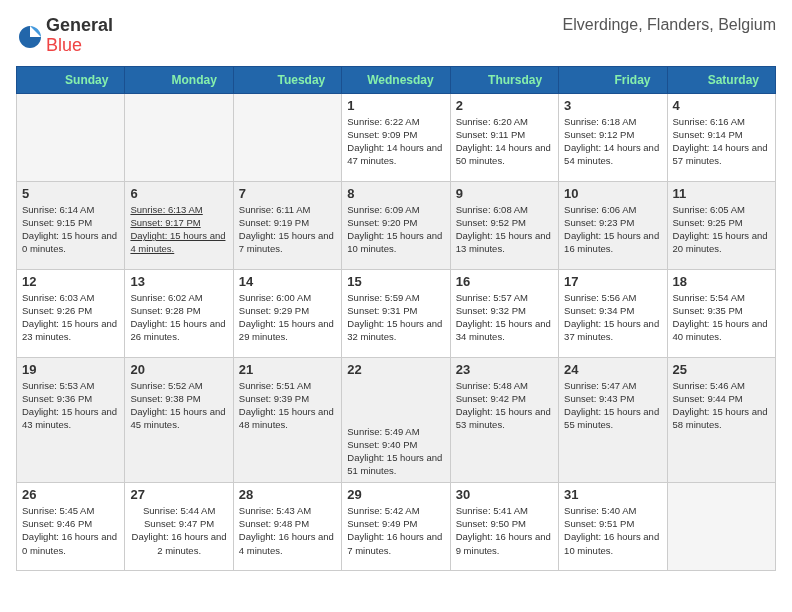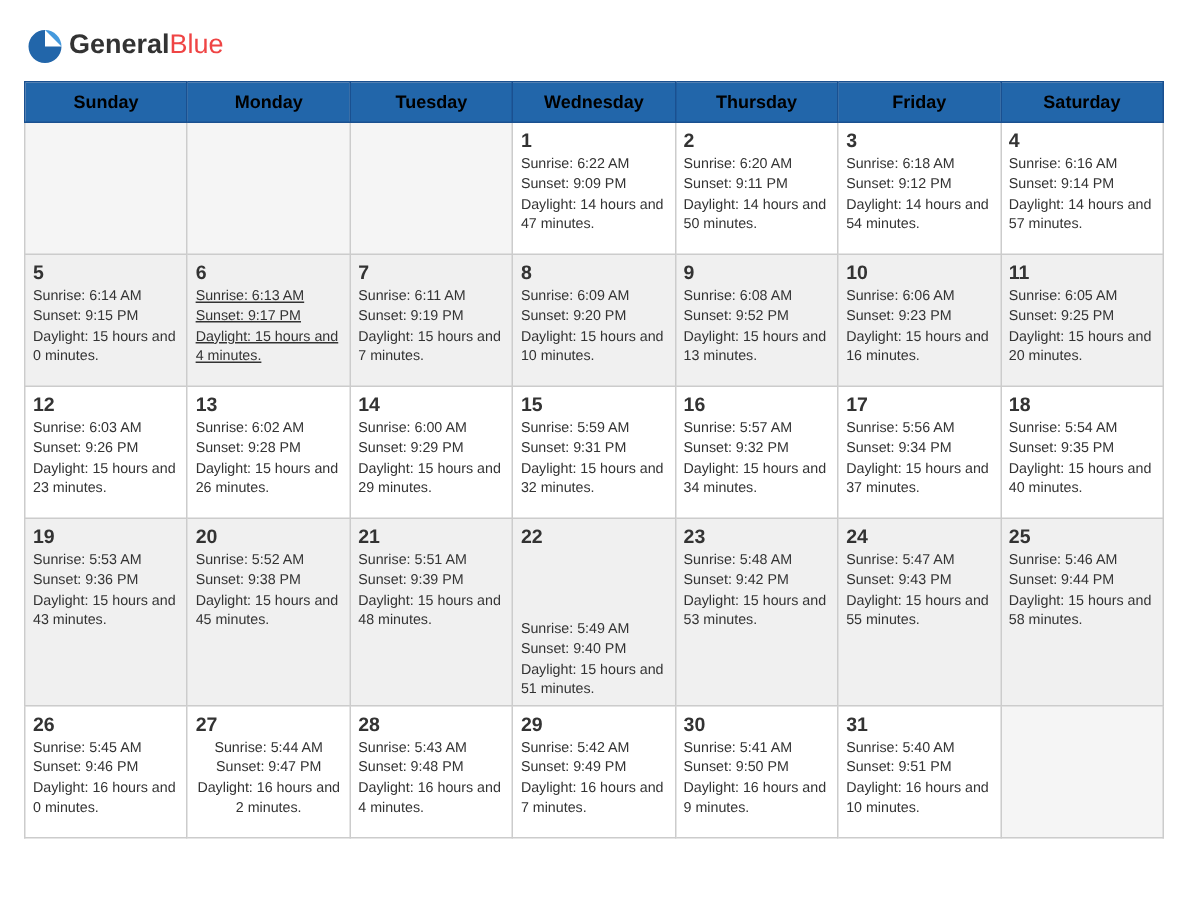--- a/index.html
+++ b/index.html
@@ -15,20 +15,21 @@
       justify-content: space-between;
       align-items: flex-start;
       margin-bottom: 10px;
     }
     .logo {
       display: flex;
       align-items: center;
     }
     .logo-text {
       display: flex;
+      flex-direction: column;
       line-height: 1.1;
     }
     .logo-general {
       font-size: 18px;
       font-weight: bold;
       color: #333;
     }
     .logo-blue {
       font-size: 18px;
       font-weight: normal;
@@ -51,25 +52,25 @@
       font-size: 16px;
       color: #555;
     }
     table {
       width: 100%;
       border-collapse: collapse;
       table-layout: fixed;
     }
     th {
       background: #2266aa;
-      color: #000000;
+      color: #86efac;
       font-size: 12px;
       font-weight: bold;
-      padding: 6px 4px;
-      text-align: center;
+      padding: 6px 16px;
+      text-align: right;
       border: 1px solid #1a5090;
     }
     td {
       border: 1px solid #ccc;
       vertical-align: top;
       padding: 4px 5px;
       font-size: 10px;
       color: #333;
       height: 88px;
       background: #fff;
@@ -100,20 +101,21 @@
     <svg class="logo-icon" viewBox="0 0 28 28">
       <path d="M14 4 C8 4 3 9 3 15 C3 21 8 26 14 26 C20 26 25 21 25 15 L14 15 Z" fill="#2266aa"></path>
       <path d="M14 4 L25 15 C25 9 20 4 14 4 Z" fill="#4499dd"></path>
     </svg>
     <div class="logo-text">
       <span class="logo-general">General</span>
       <span class="logo-blue">Blue</span>
     </div>
   </div>
   <div class="title-area">
+    <div class="calendar-subtitle">Elverdinge, Flanders, Belgium</div>
   </div>
 </div>
 
 <table>
   <thead>
     <tr id="weekday-header">
     <th>Sunday</th>
         <th>Monday</th>
         <th>Tuesday</th>
         <th>Wednesday</th>

